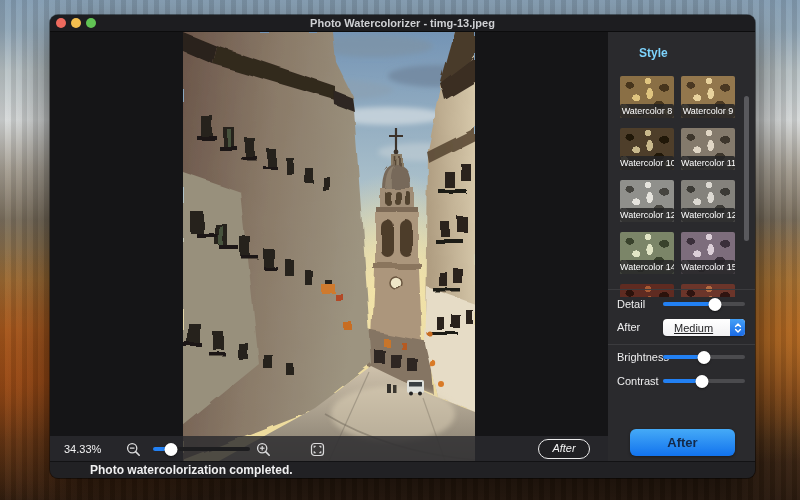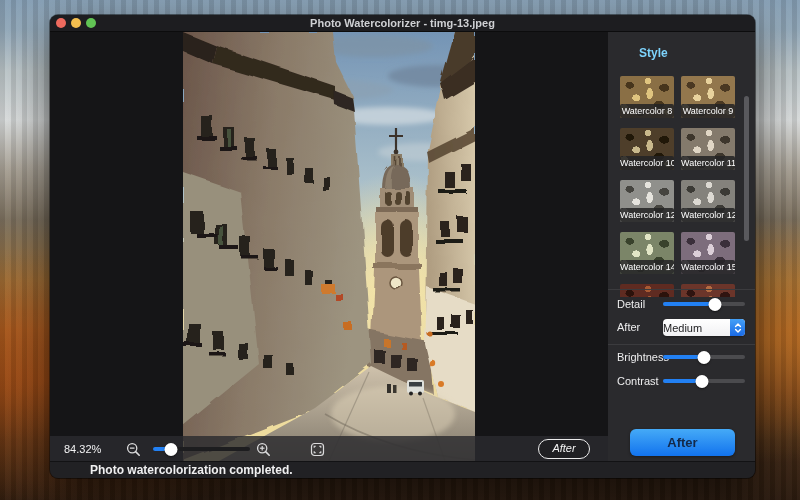--- a/index.html
+++ b/index.html
@@ -60,21 +60,21 @@
       linear-gradient(var(--b), var(--b));}
   .tlabel{position:absolute;left:0;right:0;bottom:0;height:14px;background:rgba(36,36,38,.88);
     color:#fff;font-size:9px;line-height:14px;text-align:center;border-radius:2px;white-space:nowrap;}
   .sbar{position:absolute;left:136px;top:64px;width:5px;height:145px;border-radius:3px;background:#59595d;}
   .divider{position:absolute;left:0;width:147px;height:1px;background:#3b3b3e;}
   .ctl-label{position:absolute;left:9px;font-size:11px;color:#ededee;}
   .ctl-slider{left:55px;width:82px;}
   .select{position:absolute;left:55px;top:287px;width:82px;height:17px;border-radius:4px;
     background:linear-gradient(#ffffff,#f1f1f3);display:flex;align-items:center;box-sizing:border-box;
     box-shadow:0 1px 2px rgba(0,0,0,.35);}
-  .select .val{flex:1;font-size:11px;color:#1d1d1f;}
+  .select .val{flex:1;padding-left:11px;font-size:11px;color:#1d1d1f;text-decoration:underline;}
   .stepper{width:15px;height:17px;border-radius:0 4px 4px 0;background:linear-gradient(#44a0f6,#1a6ae6);
     display:flex;align-items:center;justify-content:center;}
   .export{position:absolute;left:22px;top:397px;width:105px;height:27px;border-radius:6px;
     background:linear-gradient(180deg,var(--et),var(--eb));color:#13294a;font-size:13px;font-weight:600;
     line-height:27px;text-align:center;box-shadow:0 1px 3px rgba(0,0,0,.4);}
 
   .statusbar{position:absolute;left:0;top:446px;width:705px;height:17px;background:#212124;
     border-top:1px solid #121214;box-sizing:border-box;}
   .statusmsg{padding-left:40px;line-height:16px;font-size:12px;font-weight:600;color:#f0f0f1;}
 </style>
@@ -257,21 +257,21 @@
               <rect x="226" y="350" width="13" height="4.5" fill="#3a3f42"></rect>
               <circle cx="228" cy="361.5" r="2" fill="#222"></circle>
                 <circle cx="237" cy="361.5" r="2" fill="#222"></circle>
             </g>
           </g>
         </svg>
       </div>
 
 
       <div class="toolbar">
-        <span class="zoomlevel">84.32%</span>
+        <span class="zoomlevel">34.33%</span>
         <svg class="tbicon" style="left:76px" viewBox="0 0 15 15">
           <circle cx="6.2" cy="6.2" r="4.6" fill="none" stroke="#dcdcdd" stroke-width="1.3"></circle>
           <line x1="9.6" y1="9.6" x2="13.2" y2="13.2" stroke="#dcdcdd" stroke-width="1.6" stroke-linecap="round"></line>
           <line x1="3.9" y1="6.2" x2="8.5" y2="6.2" stroke="#dcdcdd" stroke-width="1.2"></line>
         </svg>
         <div class="slider zoomslider" style="--pct: 19%;">
           <div class="track"></div>
           <div class="fill"></div>
           <div class="knob"></div>
         </div>

